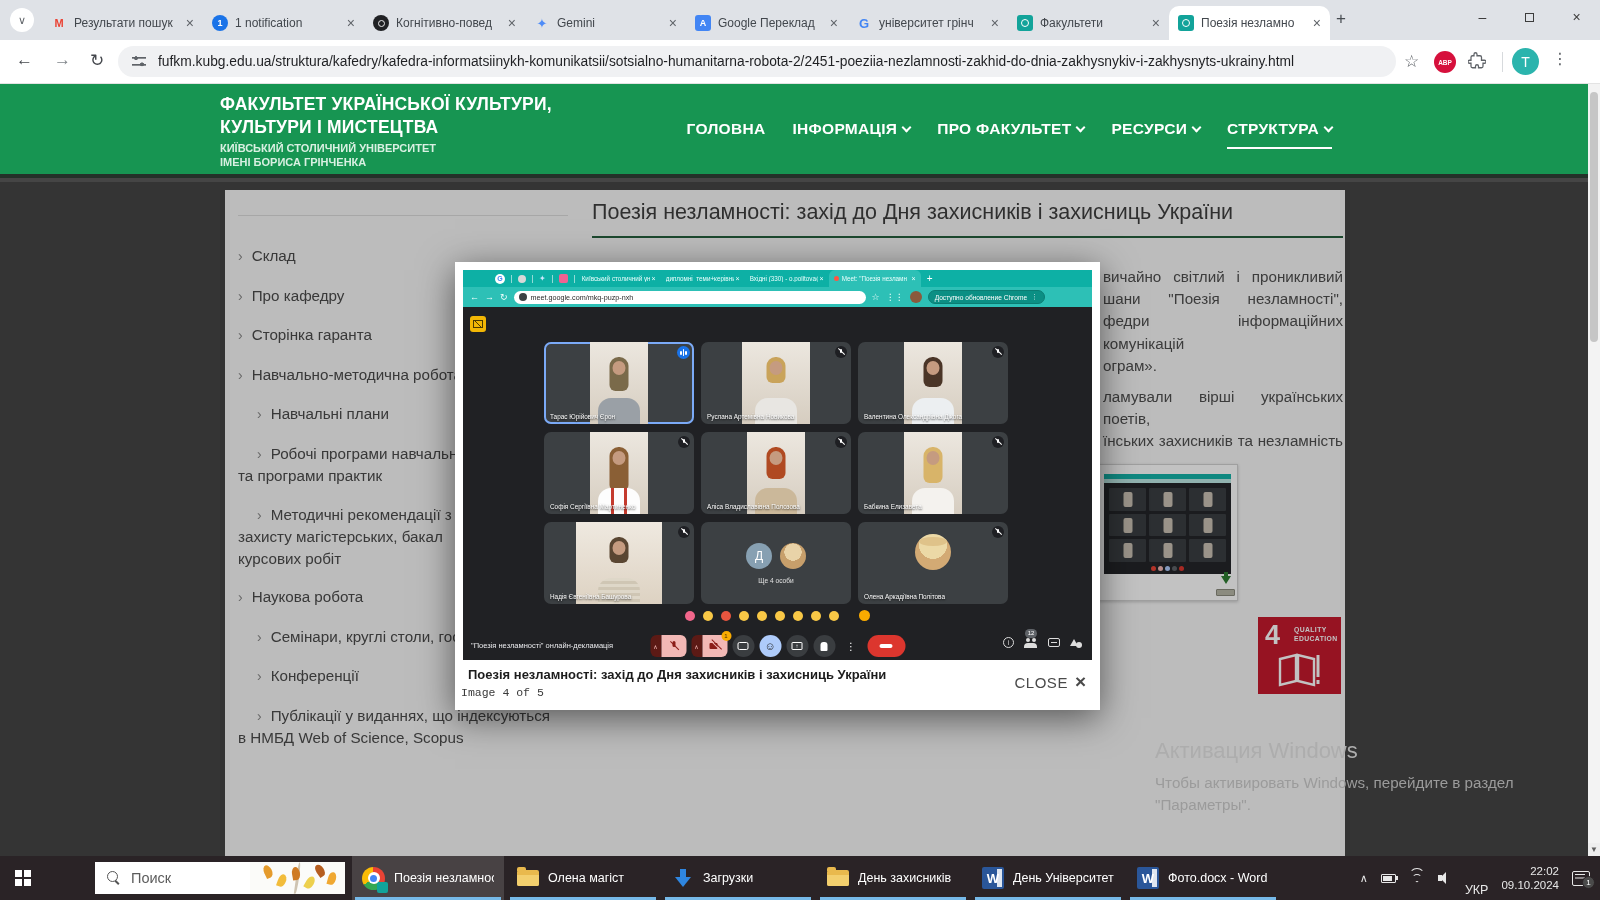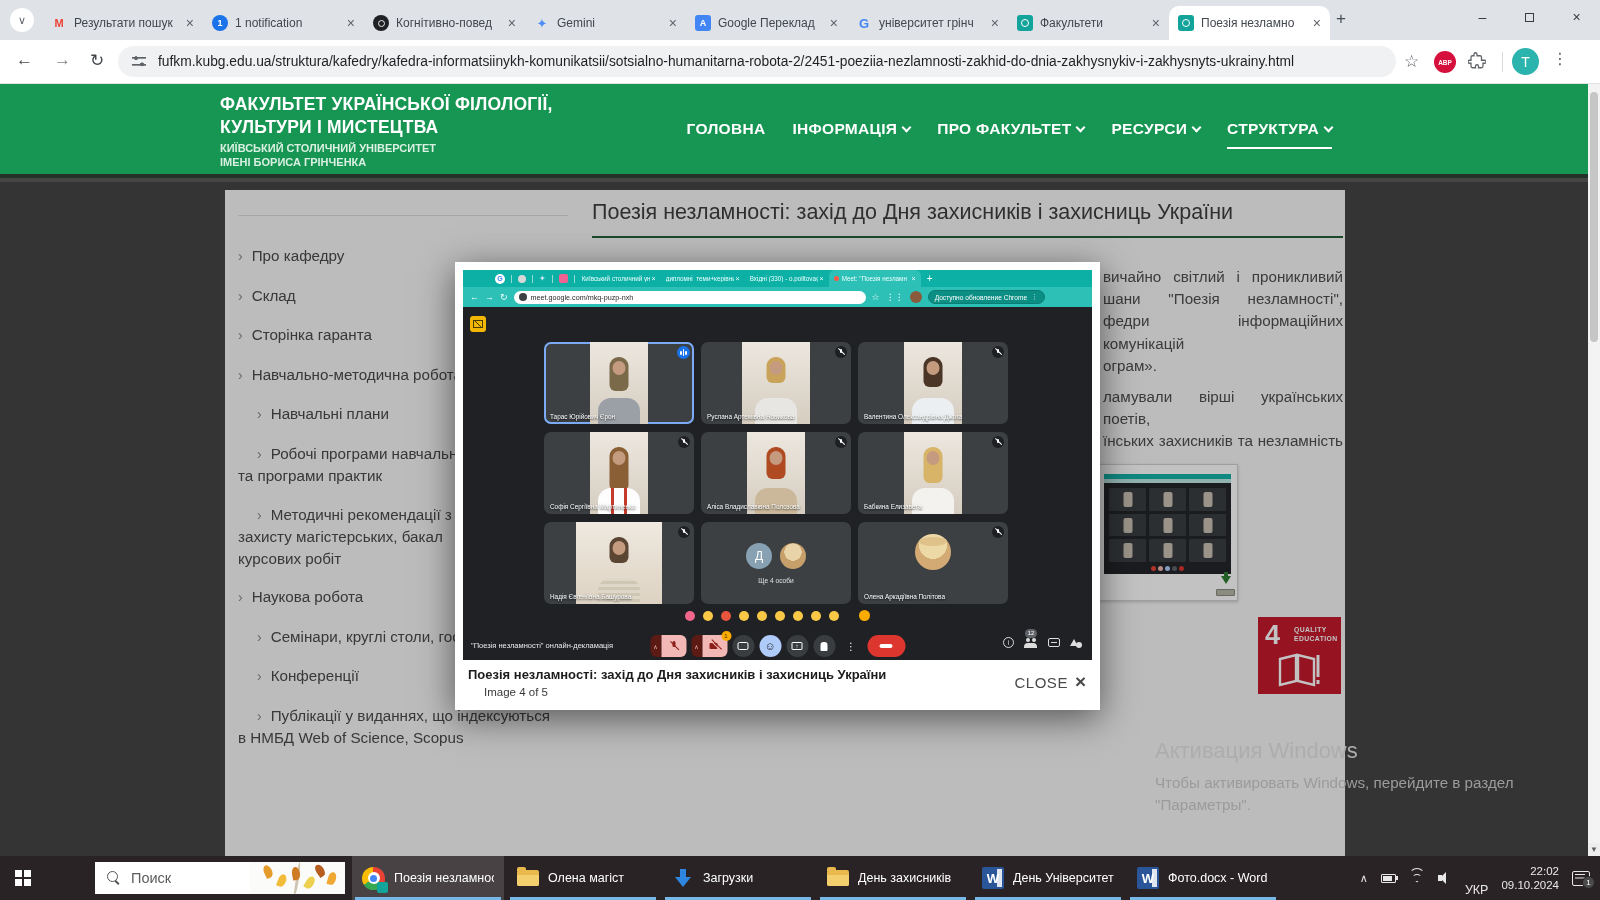--- a/index.html
+++ b/index.html
@@ -198,21 +198,21 @@
   .pbadge{position:absolute;left:1px;top:-9px;min-width:12px;height:9px;border-radius:5px;background:#5f6368;color:#fff;
     font-size:6px;display:flex;align-items:center;justify-content:center;padding:0 2px;}
   .ri-chat{width:12px;height:9px;border:1.2px solid #ddd;border-radius:2px;position:relative;}
   .ri-chat::before{content:"";position:absolute;left:2px;top:2.6px;width:6px;height:1px;background:#ddd;}
   .ri-shapes{width:12px;height:10px;position:relative;}
   .ri-shapes::before{content:"";position:absolute;left:0;top:1px;width:0;height:0;border-left:4px solid transparent;border-right:4px solid transparent;border-bottom:7px solid #ddd;}
   .ri-shapes::after{content:"";position:absolute;right:0;bottom:0;width:6px;height:6px;border-radius:50%;background:#ddd;}
 
   #lbcap{position:absolute;left:0;bottom:0;width:100%;height:50px;background:#fff;}
   #cap-t{position:absolute;left:13px;top:7px;font-size:13px;font-weight:bold;color:#1c1c1c;}
-  #cap-c{position:absolute;left:29px;top:26px;font-size:11.5px;color:#3a3a3a;}
+  #cap-c{position:absolute;left:6px;top:26px;font-size:11.5px;color:#3a3a3a;font-family:Liberation Mono, monospace;}
   #lbclose{position:absolute;right:14px;top:11px;display:flex;align-items:center;color:#4a4a4a;}
   #lbclose .cl{font-size:15px;letter-spacing:.5px;}
   #lbclose .cx{font-size:19px;font-weight:bold;margin-left:7px;}
 
   
   #activation{position:absolute;left:1155px;top:738px;color:#a8a8a8;}
   #activation .a1{font-size:22px;font-weight:400;color:#adadad;}
   #activation .a2{font-size:15.2px;margin-top:8px;line-height:22px;color:#9b9b9b;}
 
   
@@ -345,21 +345,21 @@
           <path d="M20 11h-2V7a2 2 0 0 0-2-2h-4V3a2 2 0 1 0-4 0v2H6a2 2 0 0 0-2 2v4H2a2 2 0 1 0 0 4h2v4a2 2 0 0 0 2 2h4v-2a2 2 0 1 1 4 0v2h4a2 2 0 0 0 2-2v-4h2a2 2 0 1 0 0-4z" fill="none" stroke="#5f6368" stroke-width="1.7"></path>
         </svg>
     </span>
     <span id="tdiv"></span>
     <span id="avatar">T</span>
     <span id="menu3">⋮</span>
   </div>
 
   <div id="ghead">
     <div id="logo">
-      <div class="lg1">ФАКУЛЬТЕТ УКРАЇНСЬКОЇ ФІЛОЛОГІЇ,</div>
+      <div class="lg1">ФАКУЛЬТЕТ УКРАЇНСЬКОЇ КУЛЬТУРИ,</div>
       <div class="lg1">КУЛЬТУРИ І МИСТЕЦТВА</div>
       <div class="lg2">КИЇВСЬКИЙ СТОЛИЧНИЙ УНІВЕРСИТЕТ</div>
       <div class="lg2" style="margin-top:0;">ІМЕНІ БОРИСА ГРІНЧЕНКА</div>
     </div>
     <div id="gnav">
       <div class="gnav-item">
         <span>ГОЛОВНА</span>
       </div>
       <div class="gnav-item">
         <span>ІНФОРМАЦІЯ</span>
@@ -378,22 +378,22 @@
         <span class="caret"></span>
       </div>
     </div>
   </div>
 
   <div id="card"></div>
 
   <div id="side">
     <div id="side-div"></div>
     <div id="side-list">
+      <div class="sitem"><span class="chv">›</span><span>Склад</span></div>
       <div class="sitem"><span class="chv">›</span><span>Про кафедру</span></div>
-      <div class="sitem"><span class="chv">›</span><span>Склад</span></div>
       <div class="sitem"><span class="chv">›</span><span>Сторінка гаранта</span></div>
       <div class="sitem"><span class="chv">›</span><span>Навчально-методична робота</span></div>
       <div class="sitem l2"><span class="chv">›</span><span>Навчальні плани</span></div>
       <div class="sitem l2"><span class="chv">›</span><span>Робочі програми навчальн
 та програми практик</span></div>
       <div class="sitem l2"><span class="chv">›</span><span>Методичні рекомендації з
 захисту магістерських, бакал
 курсових робіт</span></div>
       <div class="sitem"><span class="chv">›</span><span>Наукова робота</span></div>
       <div class="sitem l2"><span class="chv">›</span><span>Семінари, круглі столи, гостьові лекції</span></div>

